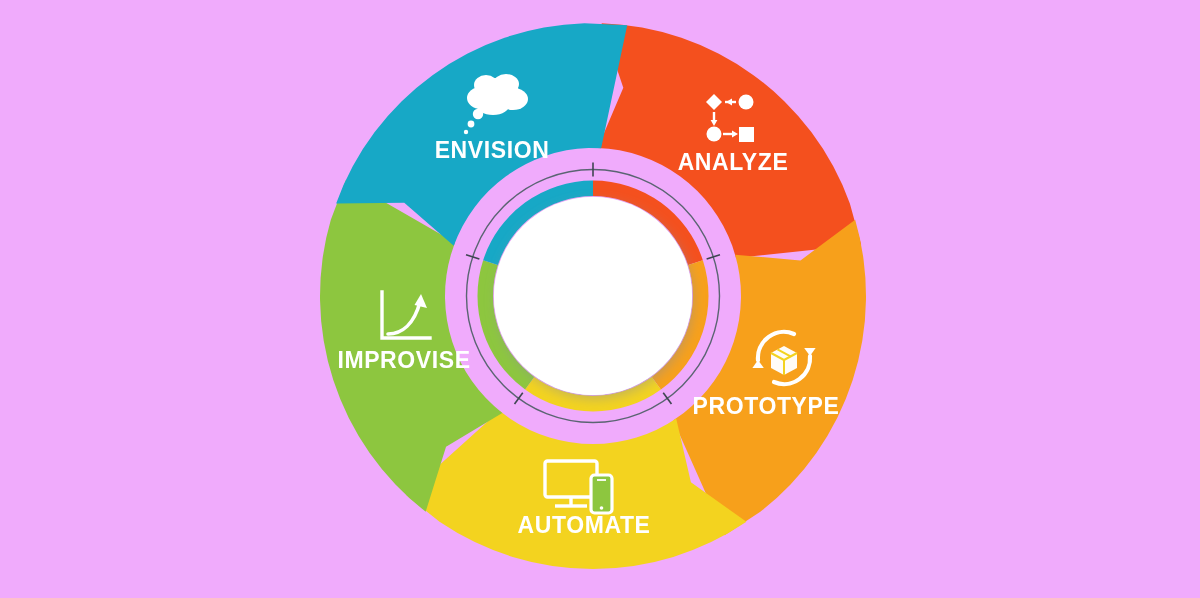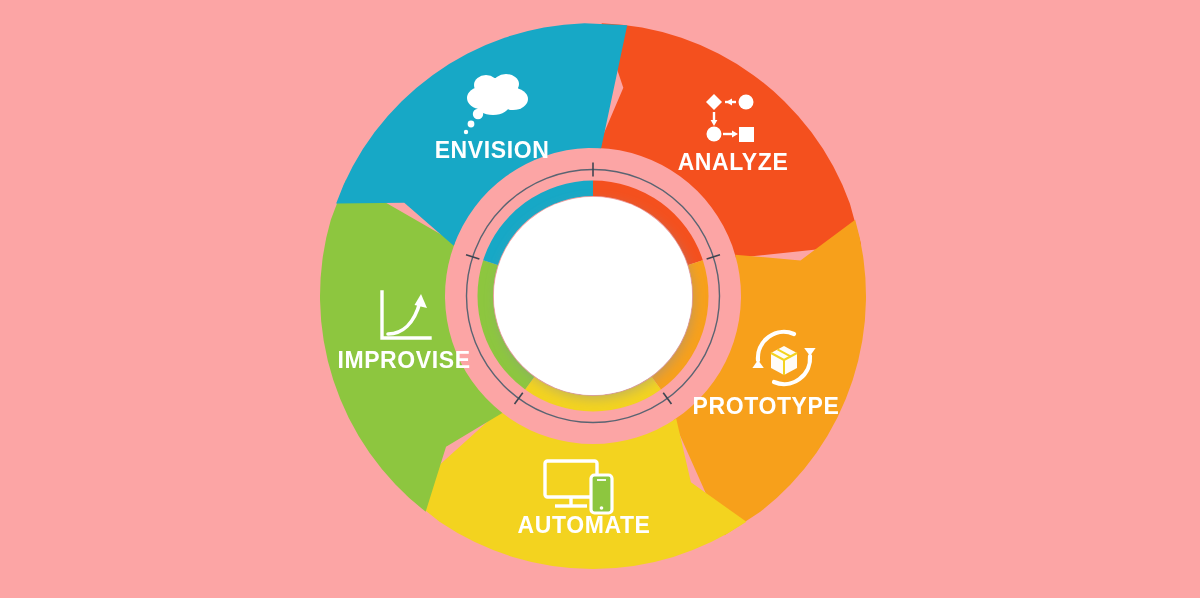--- a/index.html
+++ b/index.html
@@ -10,21 +10,21 @@
   body {
     width: 1200px;
     height: 598px;
     overflow: hidden;
     font-family: "Liberation Sans", sans-serif;
   }
   #stage {
     position: relative;
     width: 1200px;
     height: 598px;
-    background: #fca5a5;
+    background: #f0abfc;
   }
   #wheel {
     position: absolute;
     left: 0;
     top: 0;
     width: 1200px;
     height: 598px;
     display: block;
   }
   .seg-label {

